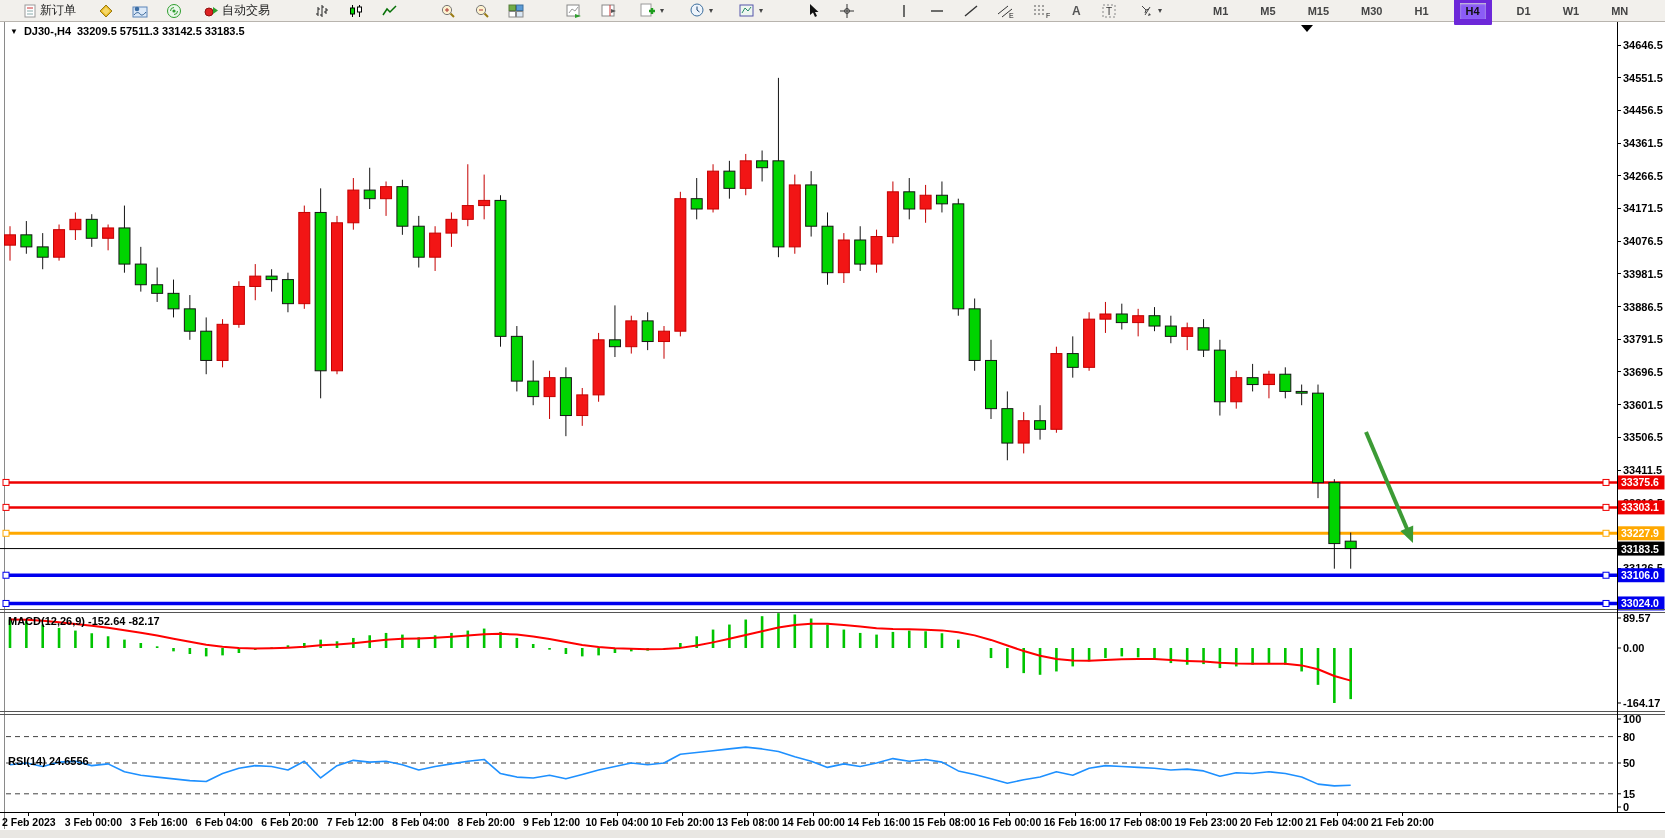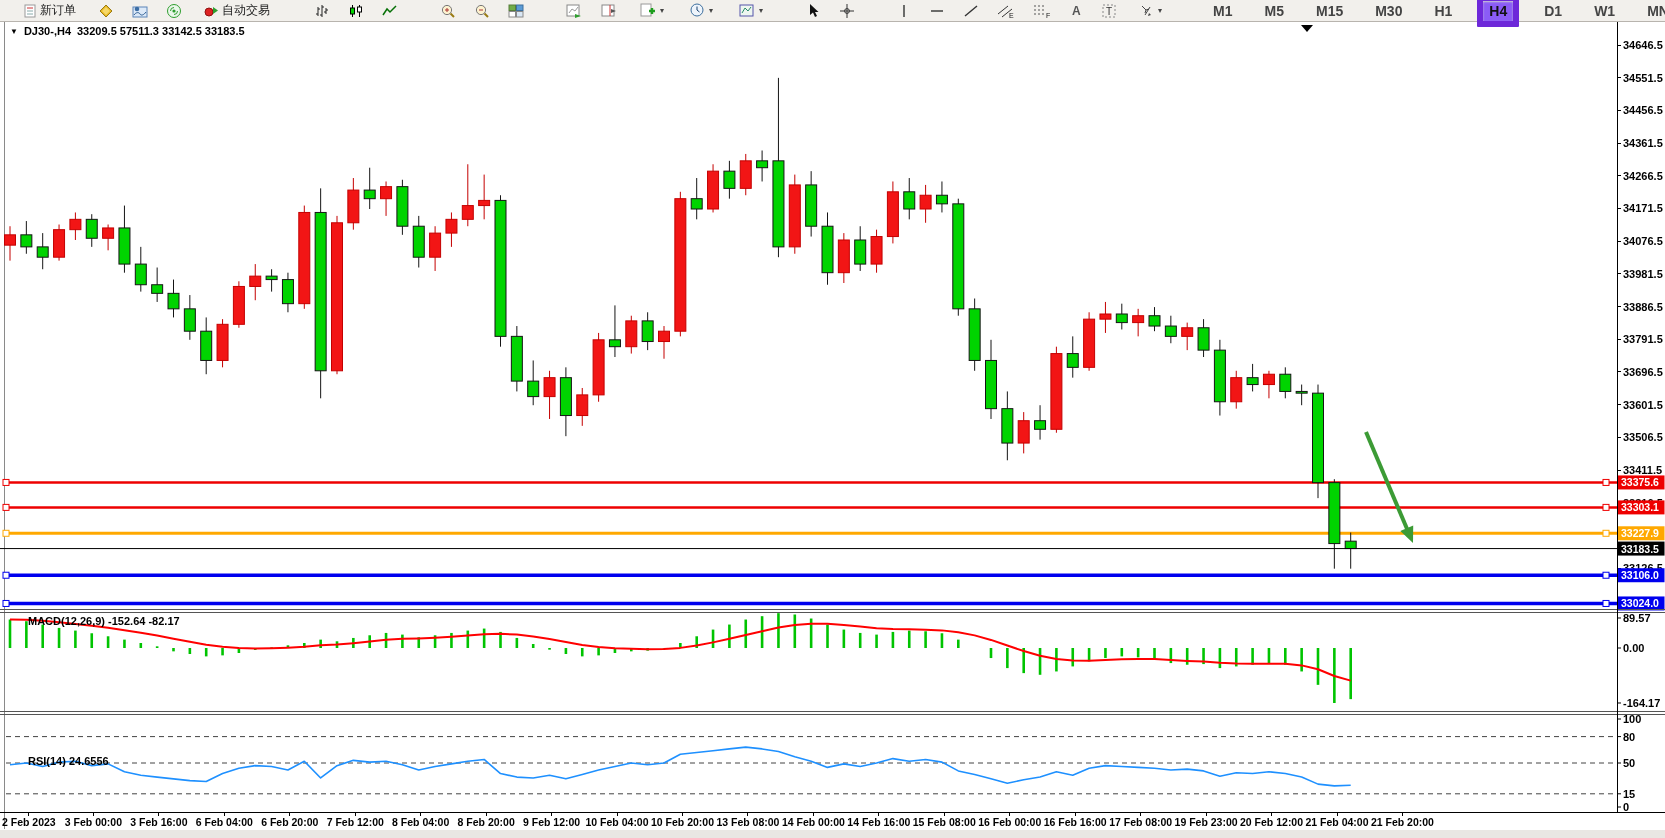--- a/index.html
+++ b/index.html
@@ -8,32 +8,32 @@
   .toolbar{position:absolute;top:0;left:0;width:1665px;height:22px;background:#f2f0ec;
            border-bottom:1px solid #b8b4ae;display:flex;align-items:center;padding:0;gap:18px;
            font-size:12px;color:#222;z-index:10;box-sizing:border-box;}
   .clip{width:4px;height:14px;background:#d33;margin-right:2px;}
   .tbtn{display:flex;align-items:center;gap:3px;height:20px;padding:0 4px;cursor:default;white-space:nowrap;}
   .ibtn{display:flex;align-items:center;justify-content:center;width:22px;height:20px;}
   .grip{width:5px;height:15px;margin:0 2px;
         background:repeating-linear-gradient(to bottom,#c9c5bе 0,#c4c0ba 1px,transparent 1px,transparent 3px);}
   .sep{width:1px;height:16px;background:#c3bfb8;box-shadow:1px 0 0 #fff;margin:0 3px;}
   .caret{font-size:8px;color:#444;margin-left:1px;}
-  .tf{font-size:14px;font-weight:bold;color:#444;padding:2px 6px;border:1px solid transparent;border-radius:1px;}
+  .tf{font-size:11px;font-weight:bold;color:#444;padding:2px 6px;border:1px solid transparent;border-radius:1px;}
   .tf.active{background:#8b5cf6;border:6px solid #6d28d9;box-shadow:inset 0 1px 2px #cfcfcf;color:#111;}
   .spacer{flex:1;}
   .badge{position:absolute;top:-4px;right:-6px;background:#e22;color:#fff;border-radius:50%;
          width:13px;height:13px;font-size:9px;font-weight:bold;display:flex;align-items:center;justify-content:center;}
   .chatwrap{position:relative;margin-right:10px;}
   
   #chart-area{position:absolute;top:0;left:0;width:1665px;height:838px;}
   .chart-title{position:absolute;top:25px;left:10px;font-size:11px;font-weight:bold;color:#000;
                display:flex;align-items:center;gap:6px;z-index:5;}
   .chart-title .dd{font-size:8px;}
-  .ind-label{position:absolute;left:8px;font-size:11px;font-weight:bold;color:#000;z-index:5;padding-left:20px;}
+  .ind-label{position:absolute;left:8px;font-size:11px;font-weight:bold;color:#000;z-index:5;}
 </style>
 </head>
 <body>
 
 <div id="chart-area">
   <svg id="csvg" width="1665" height="838">
       <rect x="0" y="22" width="1665" height="816" fill="#fff"></rect>
       <rect x="0" y="830" width="1665" height="8" fill="#e9e7e3"></rect>
       <line x1="4.5" y1="22" x2="4.5" y2="829" stroke="#8a8a8a" shape-rendering="crispEdges"></line>
       <line x1="1617" y1="45" x2="1621" y2="45" stroke="#000" shape-rendering="crispEdges"></line>

